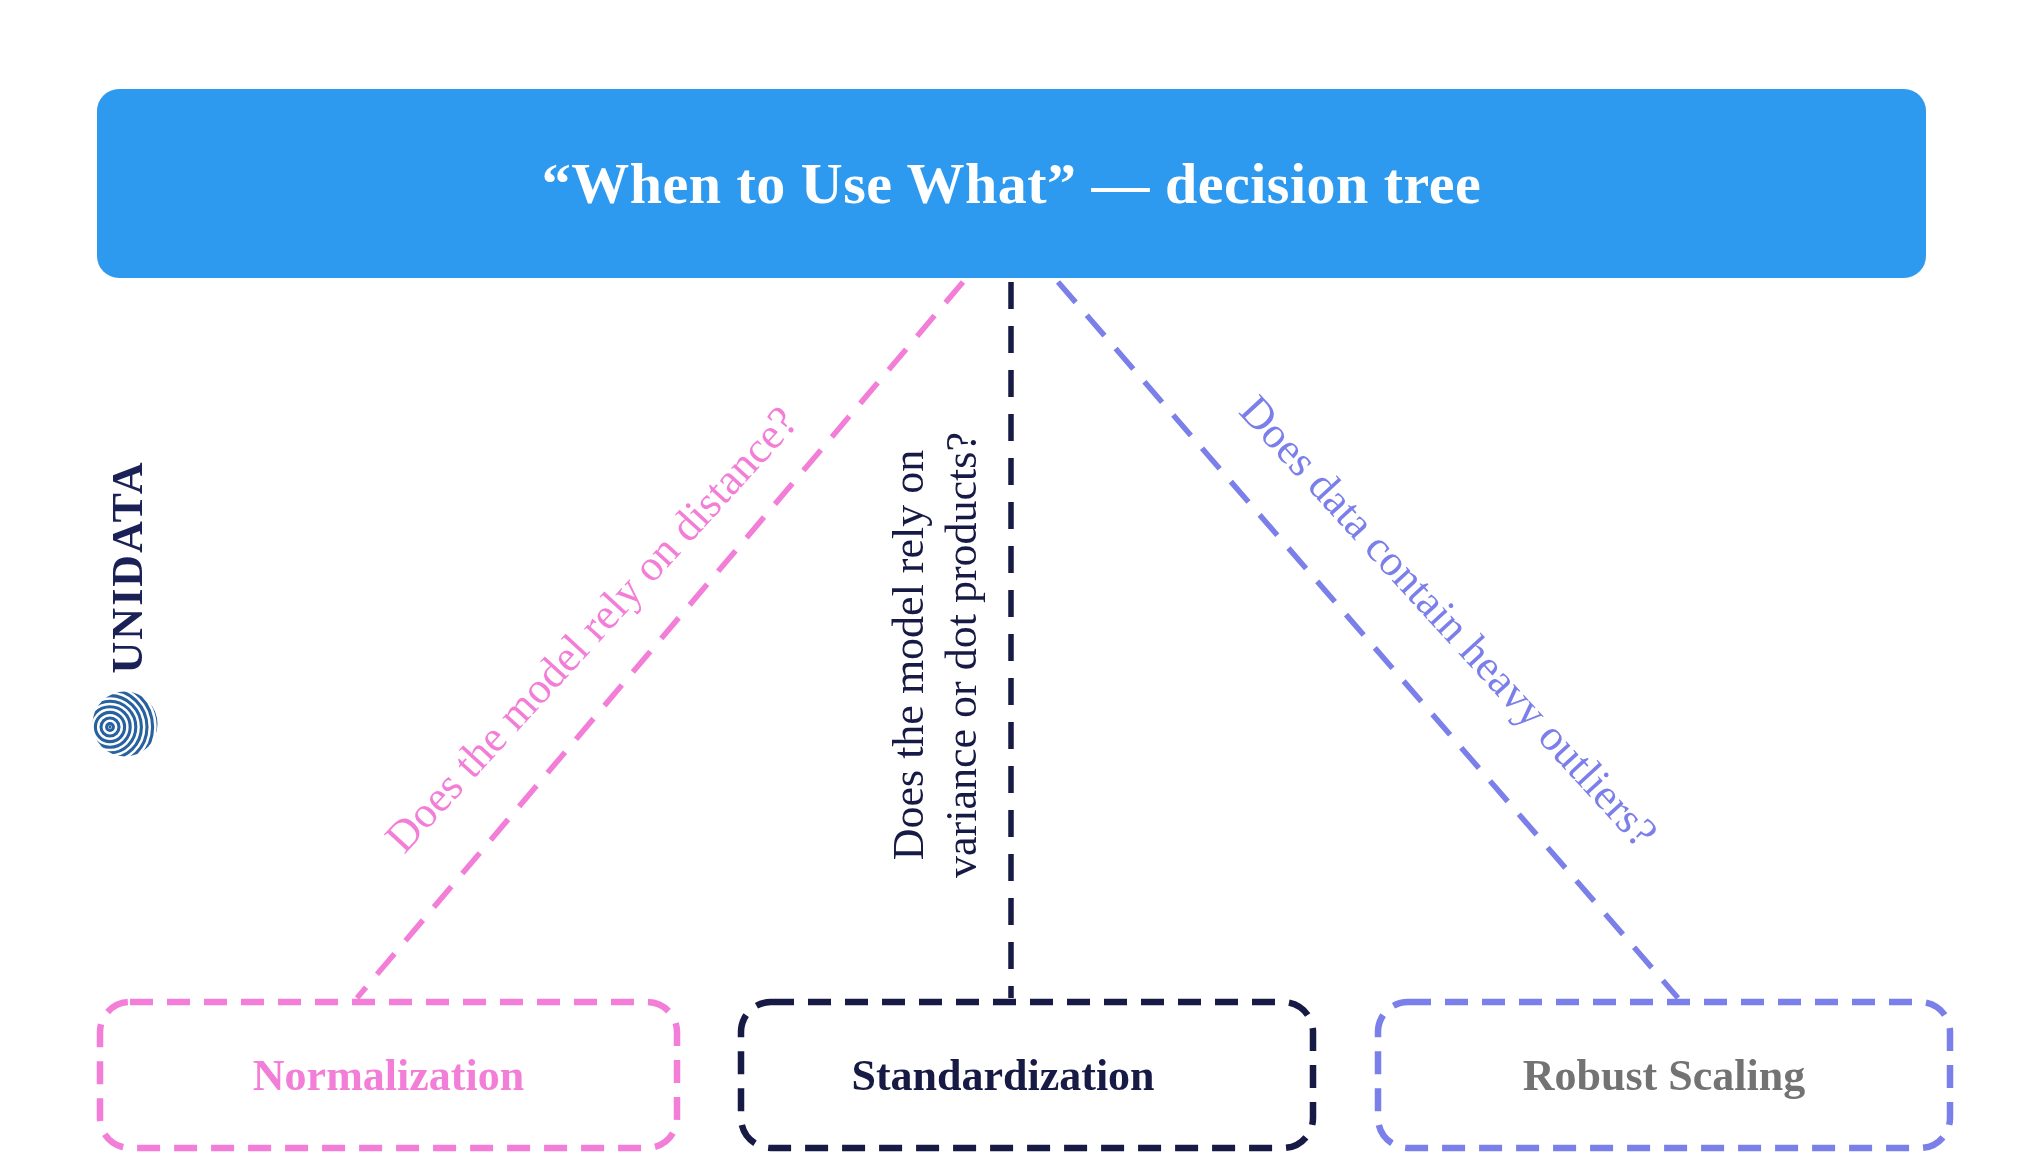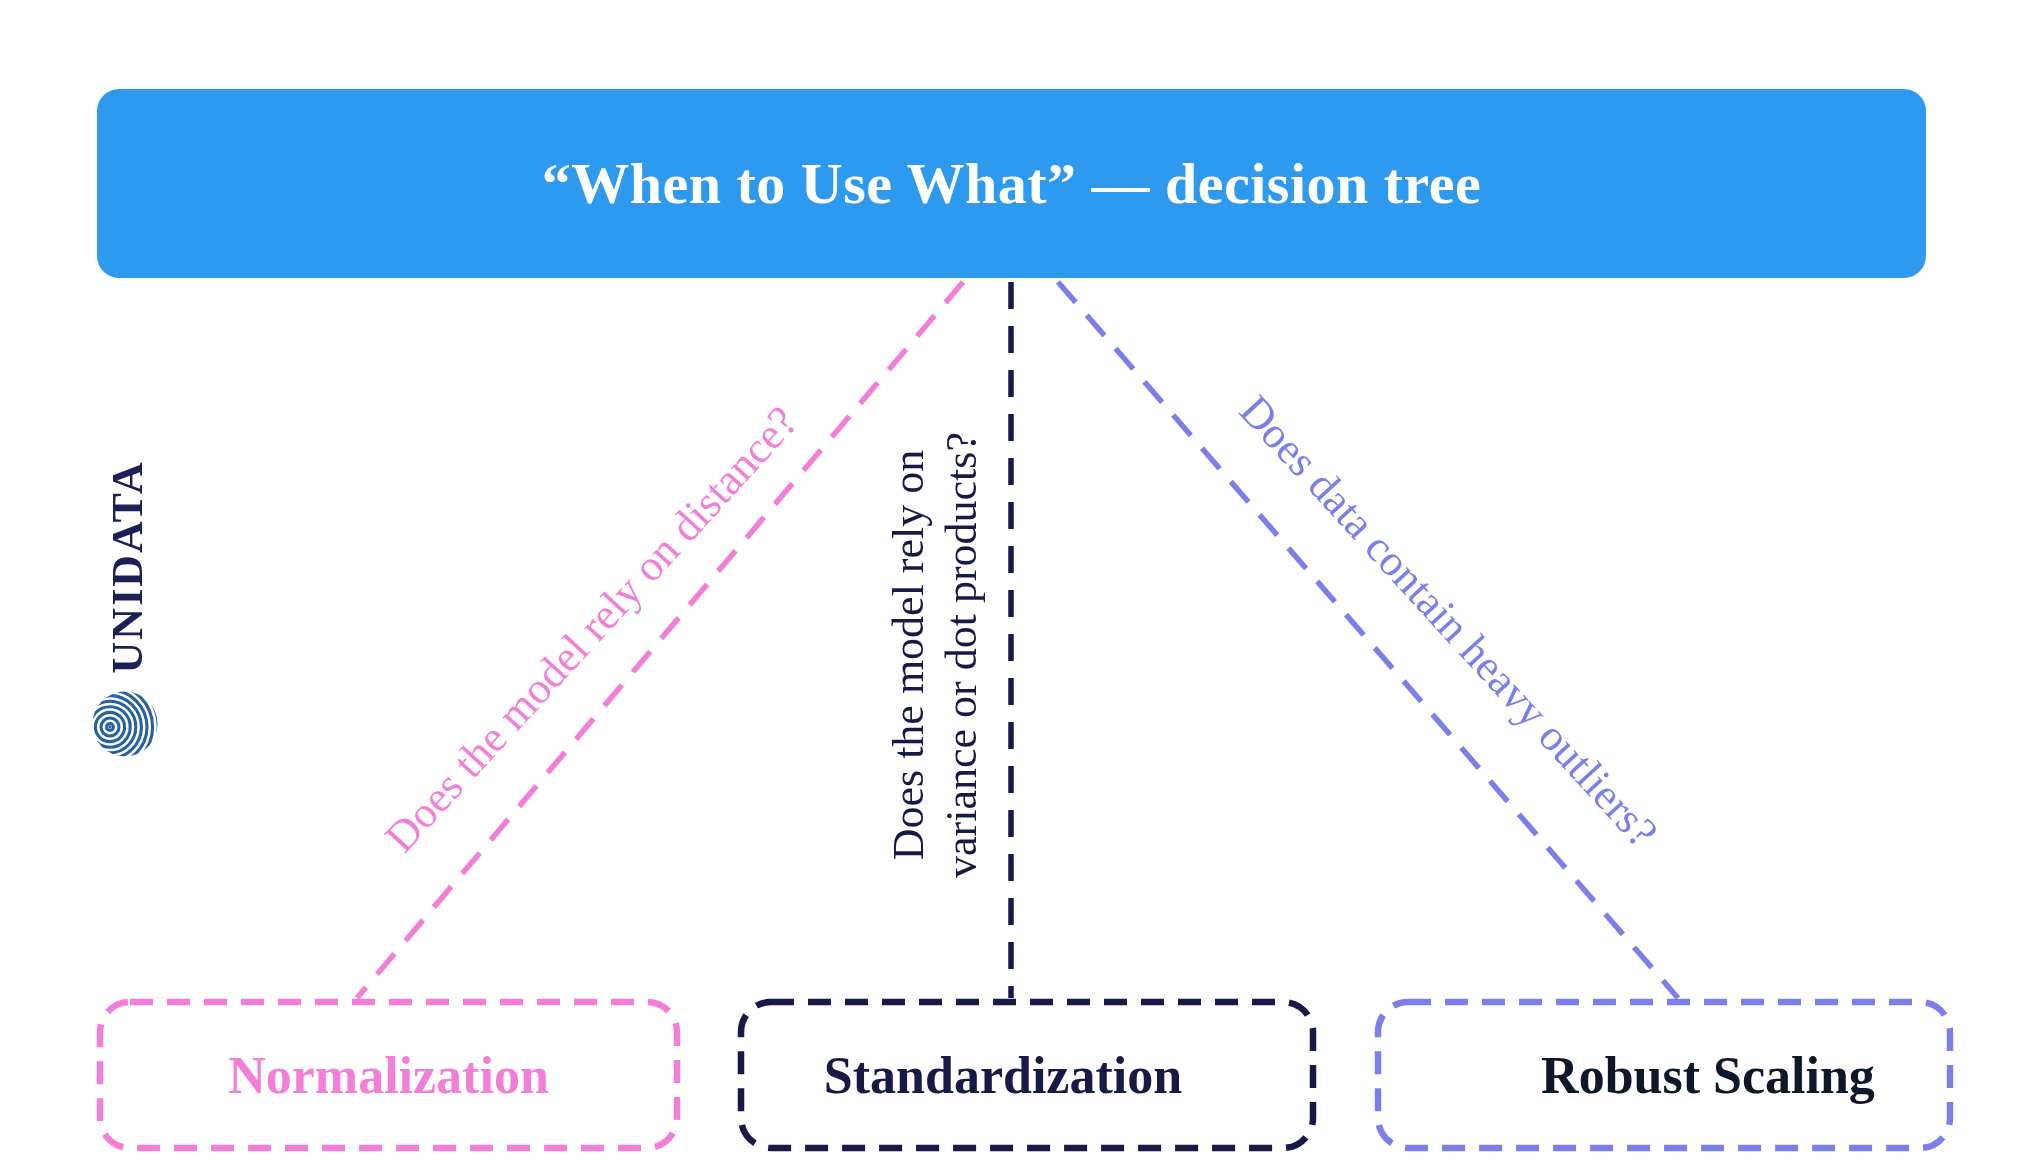--- a/index.html
+++ b/index.html
@@ -94,26 +94,26 @@
   }
 
   
   .box-label {
     position: absolute;
     top: 972px;
     height: 146px;
     display: flex;
     align-items: center;
     justify-content: center;
-    font-size: 52px;
+    font-size: 44px;
     font-weight: 600;
   }
   .label1 { left: 100px;  width: 577px; color: #F37ED7; }
   .label2 { left: 717px;  width: 572px; color: #171A45; }
-  .label3 { left: 1422px; width: 572px; color: #0f172a; }
+  .label3 { left: 1378px; width: 572px; color: #737373; }
 </style>
 </head>
 <body>
 
 <div class="canvas">
 
   <div class="header">
     <div class="header-title">“When to Use What” — decision tree</div>
   </div>
 

